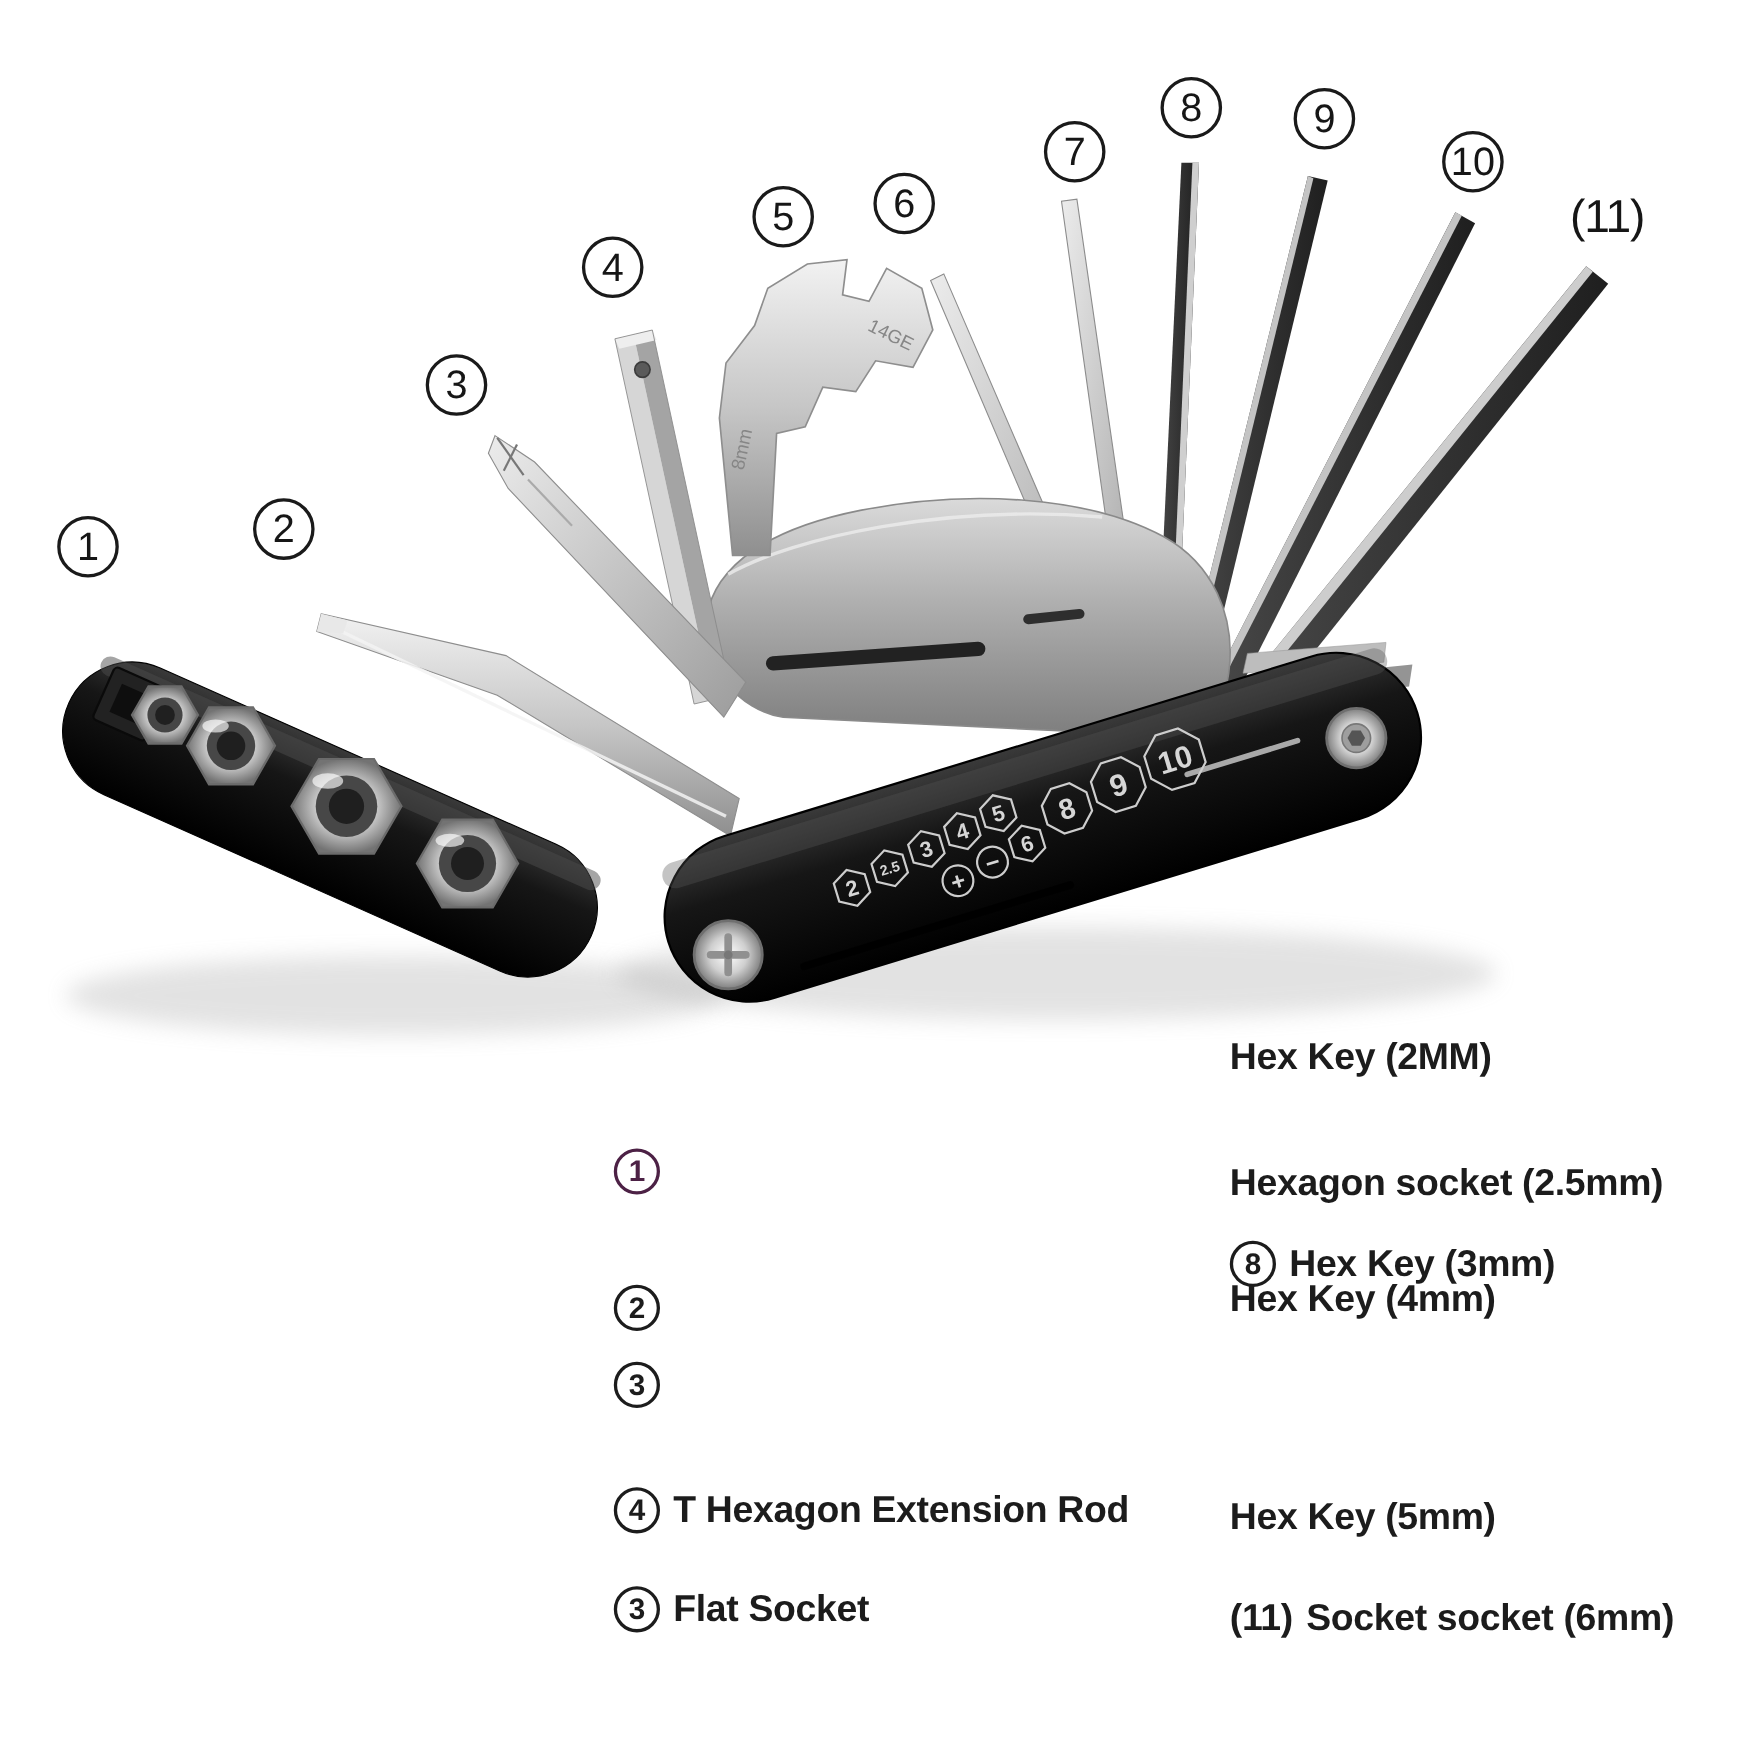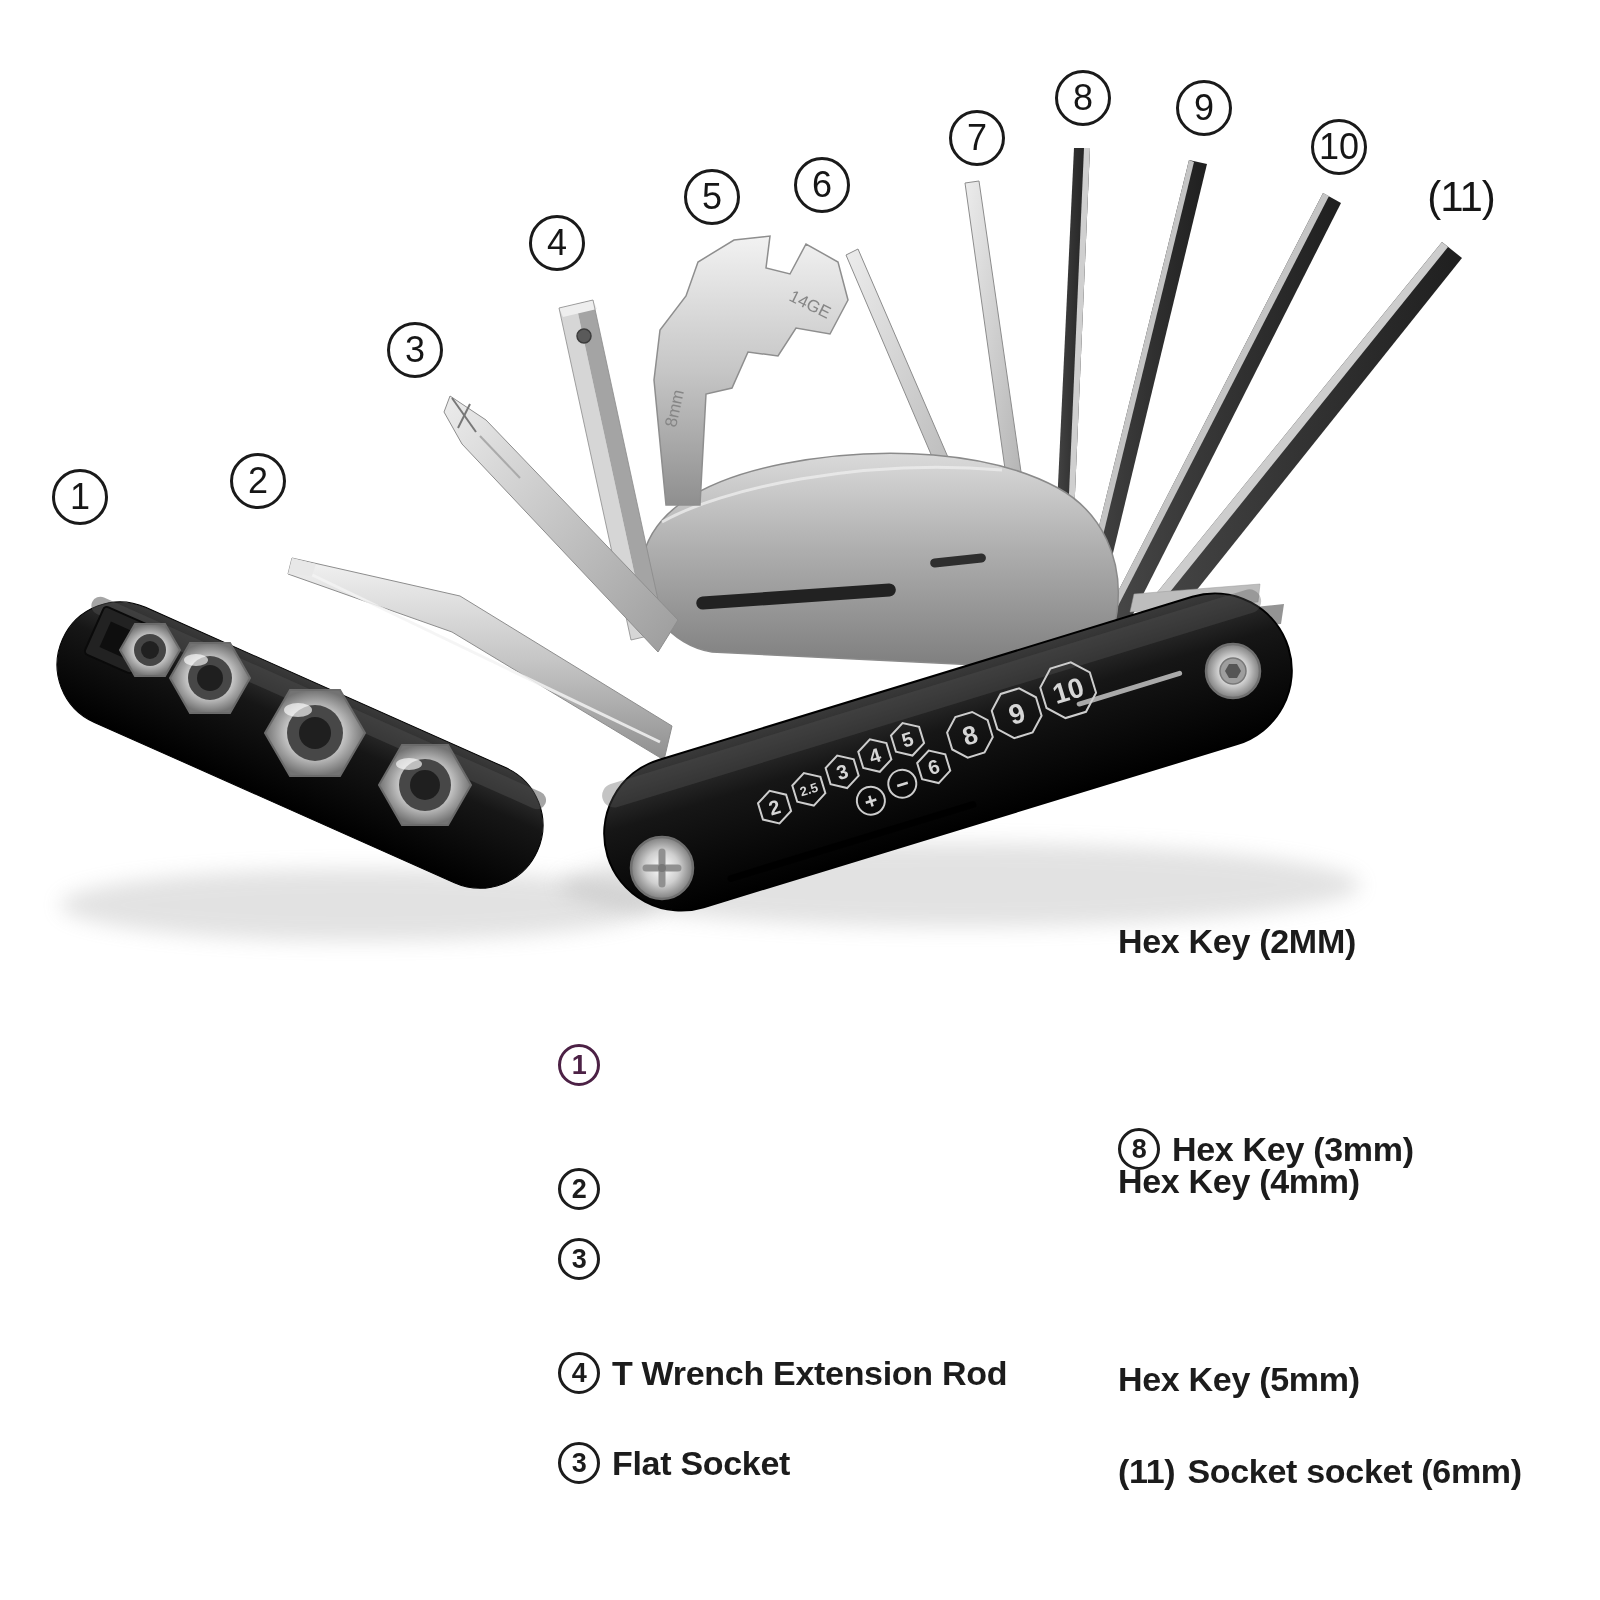--- a/index.html
+++ b/index.html
@@ -248,30 +248,33 @@
         <span class="num-circle">1</span>
       </div>
       <div class="legend-item" style="top: 1168px;">
         <span class="num-circle">2</span>
       </div>
       <div class="legend-item" style="top: 1238px;">
         <span class="num-circle">3</span>
       </div>
       <div class="legend-item" style="top: 1352px;">
         <span class="num-circle">4</span>
-        <span class="legend-text">T Wrench Extension Rod</span>
+        <span class="legend-text">T Hexagon Extension Rod</span>
       </div>
       <div class="legend-item" style="top: 1442px;">
         <span class="num-circle">3</span>
         <span class="legend-text">Flat Socket</span>
       </div>
     </div>
   <div class="legend-col legend-right">
-      <div class="legend-item" style="top: 922px;">
+      <div class="legend-item" style="top: 942px;">
         <span class="legend-text">Hex Key (2MM)</span>
+      </div>
+      <div class="legend-item" style="top: 1056px;">
+        <span class="legend-text">Hexagon socket (2.5mm)</span>
       </div>
       <div class="legend-item" style="top: 1128px;">
         <span class="num-circle">8</span>
         <span class="legend-text">Hex Key (3mm)</span>
       </div>
       <div class="legend-item" style="top: 1162px;">
         <span class="legend-text">Hex Key (4mm)</span>
       </div>
       <div class="legend-item" style="top: 1360px;">
         <span class="legend-text">Hex Key (5mm)</span>

